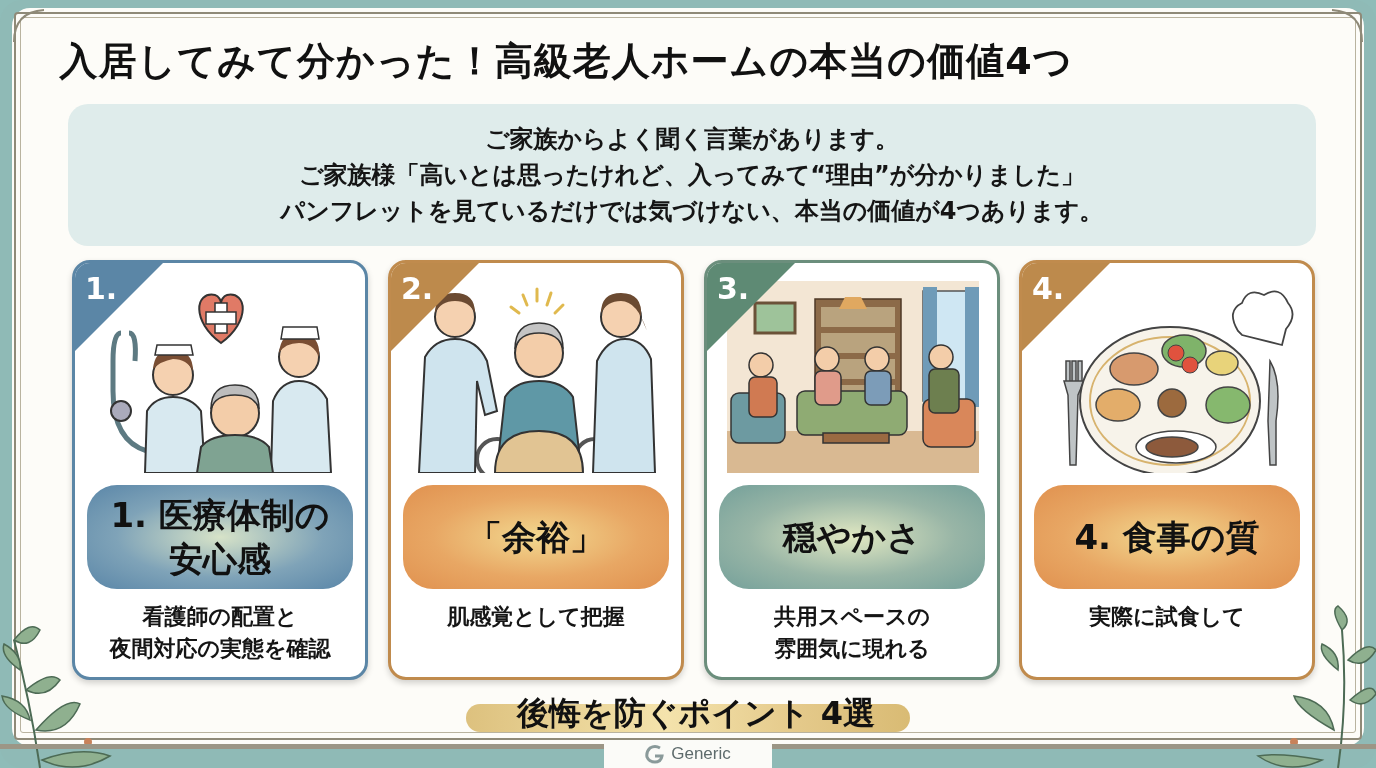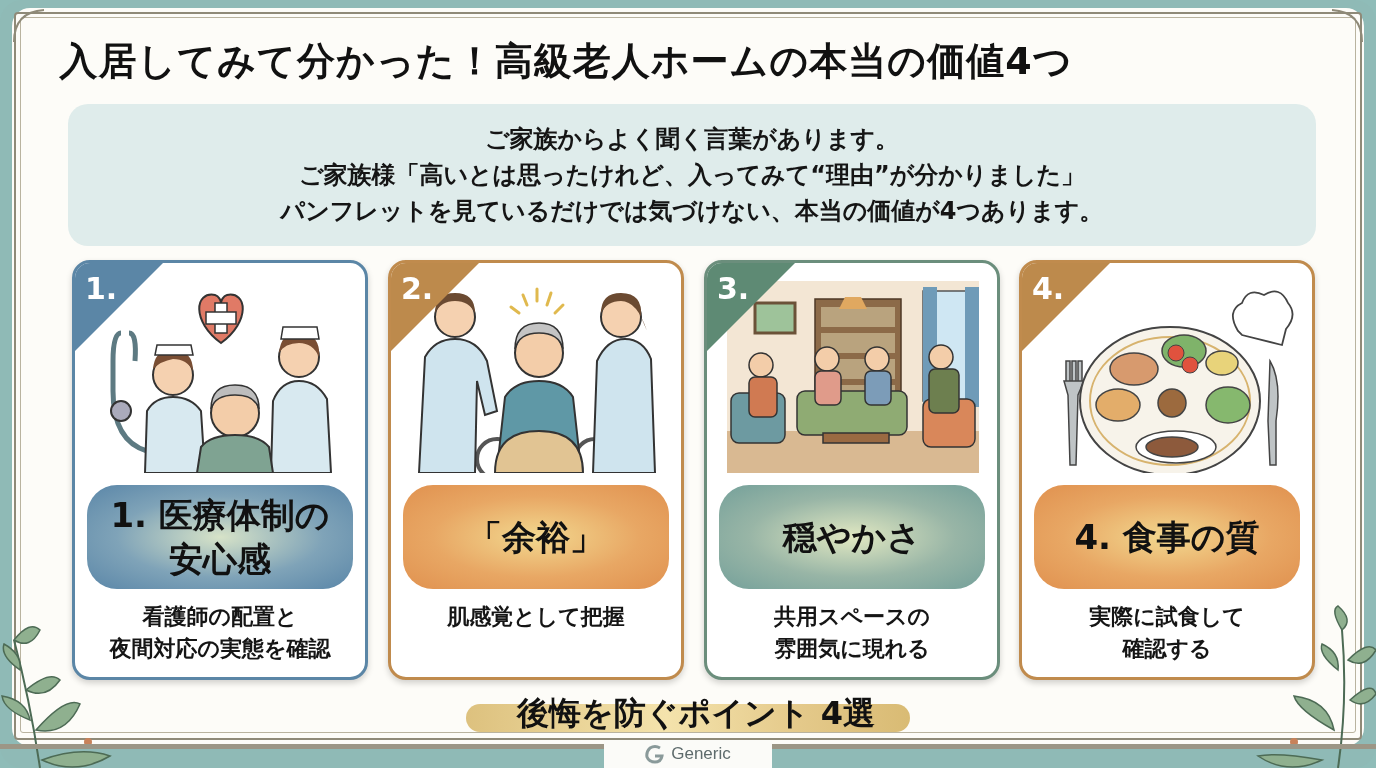--- a/index.html
+++ b/index.html
@@ -271,21 +271,20 @@
 
     <path d="M196 50 Q184 30 200 22 Q206 6 222 14 Q238 4 246 22 Q256 34 244 48 L240 64 L200 54 Z" fill="#fff" stroke="#444" stroke-width="1.8"></path>
   </svg>
   <div class="corner-tab"></div>
   <div class="corner-num">4.</div>
   <div class="pill pill-orange">
     <div class="pill-line">4. 食事の質</div>
   </div>
   <div class="desc">
     <div class="desc-line">実際に試食して</div>
-    <div class="desc-line">確認する</div>
   </div>
 </div>
 
 <svg class="leaves" style="left:0;top:600px" width="140" height="168">
   <path d="M40 168 Q30 100 14 40" stroke="#4d6b55" stroke-width="2" fill="none"></path>
   <g fill="#8fb08f" stroke="#4d6b55" stroke-width="1.5">
     <path d="M14 40 Q30 20 40 30 Q30 50 14 40 Z"></path>
     <path d="M20 70 Q0 56 4 44 Q22 54 20 70 Z"></path>
     <path d="M26 90 Q50 70 60 80 Q46 100 26 90 Z"></path>
     <path d="M30 120 Q4 110 2 96 Q26 100 30 120 Z"></path>

